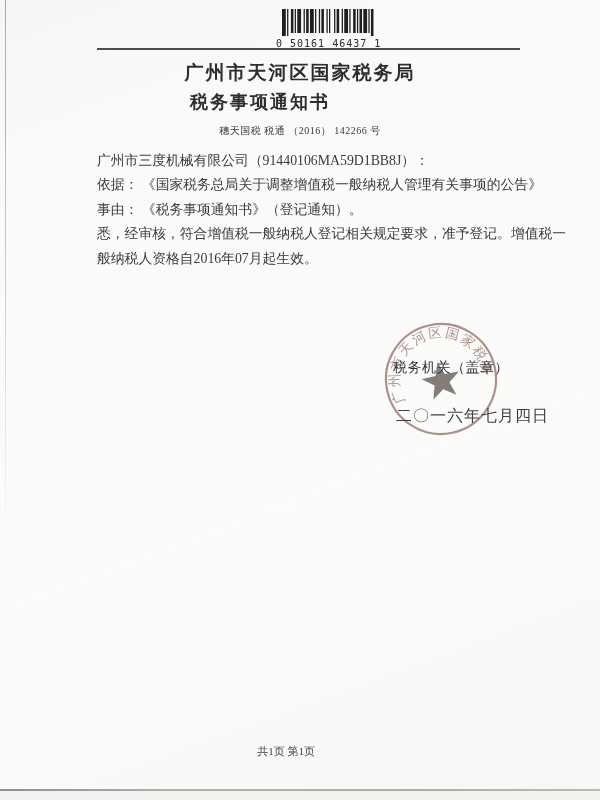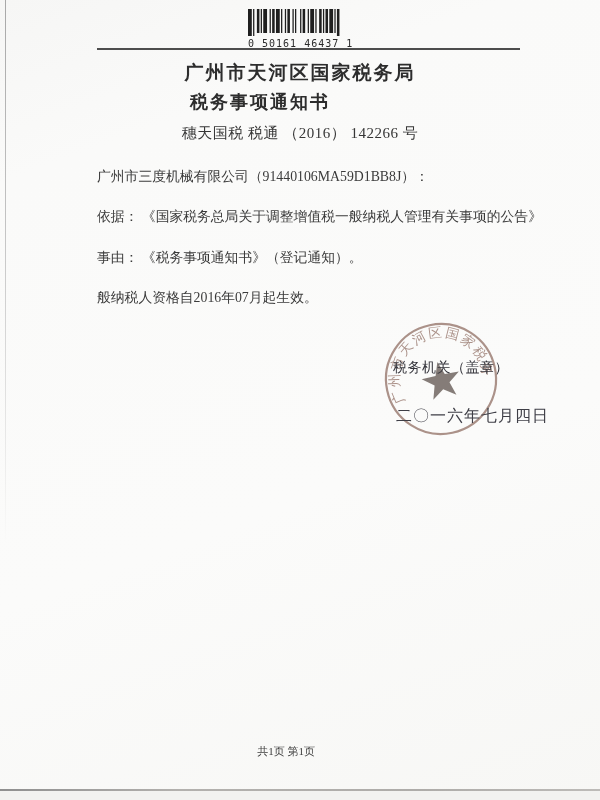--- a/index.html
+++ b/index.html
@@ -17,46 +17,46 @@
     background:linear-gradient(to bottom,#a8a8a8 0%,#c2c2c2 40%,rgba(200,200,200,0) 100%);
   }
   .edge-bottom{
     position:absolute;left:0;top:789px;width:600px;height:2px;
     background:linear-gradient(to right,#8f8f8f,#b3b1ae 30%,#aeaca9 70%,#bdbbb8);
   }
   .edge-bottom-light{
     position:absolute;left:0;top:791px;width:600px;height:9px;background:#f2f2f0;
   }
   .barcode-wrap{
-    position:absolute;left:248px;top:9px;width:100px;text-align:left;
+    position:absolute;left:276px;top:9px;width:100px;text-align:right;
   }
   .barcode-digits{
     font-family:"DejaVu Sans Mono","Liberation Mono",monospace;
     font-size:10px;color:#2b2b2b;letter-spacing:1px;margin-top:-2px;white-space:nowrap;
   }
   .rule{
     position:absolute;left:97px;top:48px;width:423px;height:2px;background:#4d4d4d;
   }
   .agency-title{
     position:absolute;left:0;top:60px;width:600px;text-align:center;
     font-size:19px;font-weight:bold;color:#2d2d2d;letter-spacing:2px;
   }
   .doc-title{
     position:absolute;left:0;top:90px;width:520px;text-align:center;
     font-size:18px;font-weight:bold;color:#2d2d2d;letter-spacing:2px;
   }
   .doc-number{
     position:absolute;left:0;top:124px;width:600px;text-align:center;
-    font-size:15px;color:#363636;letter-spacing:0.5px;
+    font-size:10px;color:#363636;letter-spacing:0.5px;
   }
   .body-text{
     position:absolute;left:97px;top:149px;width:428px;
     font-size:13.8px;line-height:24.4px;color:#3a3a3a;z-index:2;
   }
-  .body-text div{white-space:nowrap;margin-top:16px;}
+  .body-text div{white-space:nowrap;}
   .seal{
     position:absolute;left:368px;top:306px;width:146px;height:146px;z-index:3;opacity:0.82;
   }
   .seal-label{
     position:absolute;left:393px;top:359px;z-index:5;
     font-size:14px;color:#33333a;letter-spacing:0.5px;white-space:nowrap;font-family:Liberation Serif, serif;
   }
   .seal-date{
     position:absolute;left:396px;top:406px;z-index:5;
     font-size:16px;color:#3e3e46;letter-spacing:1px;white-space:nowrap;
@@ -106,20 +106,21 @@
   <div class="rule"></div>
 
   <div class="agency-title">广州市天河区国家税务局</div>
   <div class="doc-title">税务事项通知书</div>
   <div class="doc-number">穗天国税 税通 （2016） 142266 号</div>
 
   <div class="body-text">
     <div>广州市三度机械有限公司（91440106MA59D1BB8J）：</div>
     <div>依据： 《国家税务总局关于调整增值税一般纳税人管理有关事项的公告》</div>
     <div>事由： 《税务事项通知书》（登记通知）。</div>
+    <div>悉，经审核，符合增值税一般纳税人登记相关规定要求，准予登记。增值税一</div>
     <div>般纳税人资格自2016年07月起生效。</div>
   </div>
 
   <svg class="seal" viewBox="0 0 146 146">
     <g transform="rotate(-12 73 73)">
       <circle cx="73" cy="73" r="55" fill="none" stroke-width="2.2" stroke="#9a7b71"></circle>
       <polygon points="73,55.5 77.7,69.0 92.0,69.3 80.6,78.0 84.8,91.7 73,83.5 61.2,91.7 65.4,78.0 54.0,69.3 68.3,69.0" opacity="0.92" fill="#5e544e"></polygon>
       <path id="sealArc" d="M 33.5 87.4 A 42 42 0 1 1 112.5 87.4" fill="none"></path>
       <text font-size="13.5" fill="#9a7b71">
         <textPath href="#sealArc" startOffset="0" textLength="168" lengthAdjust="spacing">广州市天河区国家税务局</textPath>

